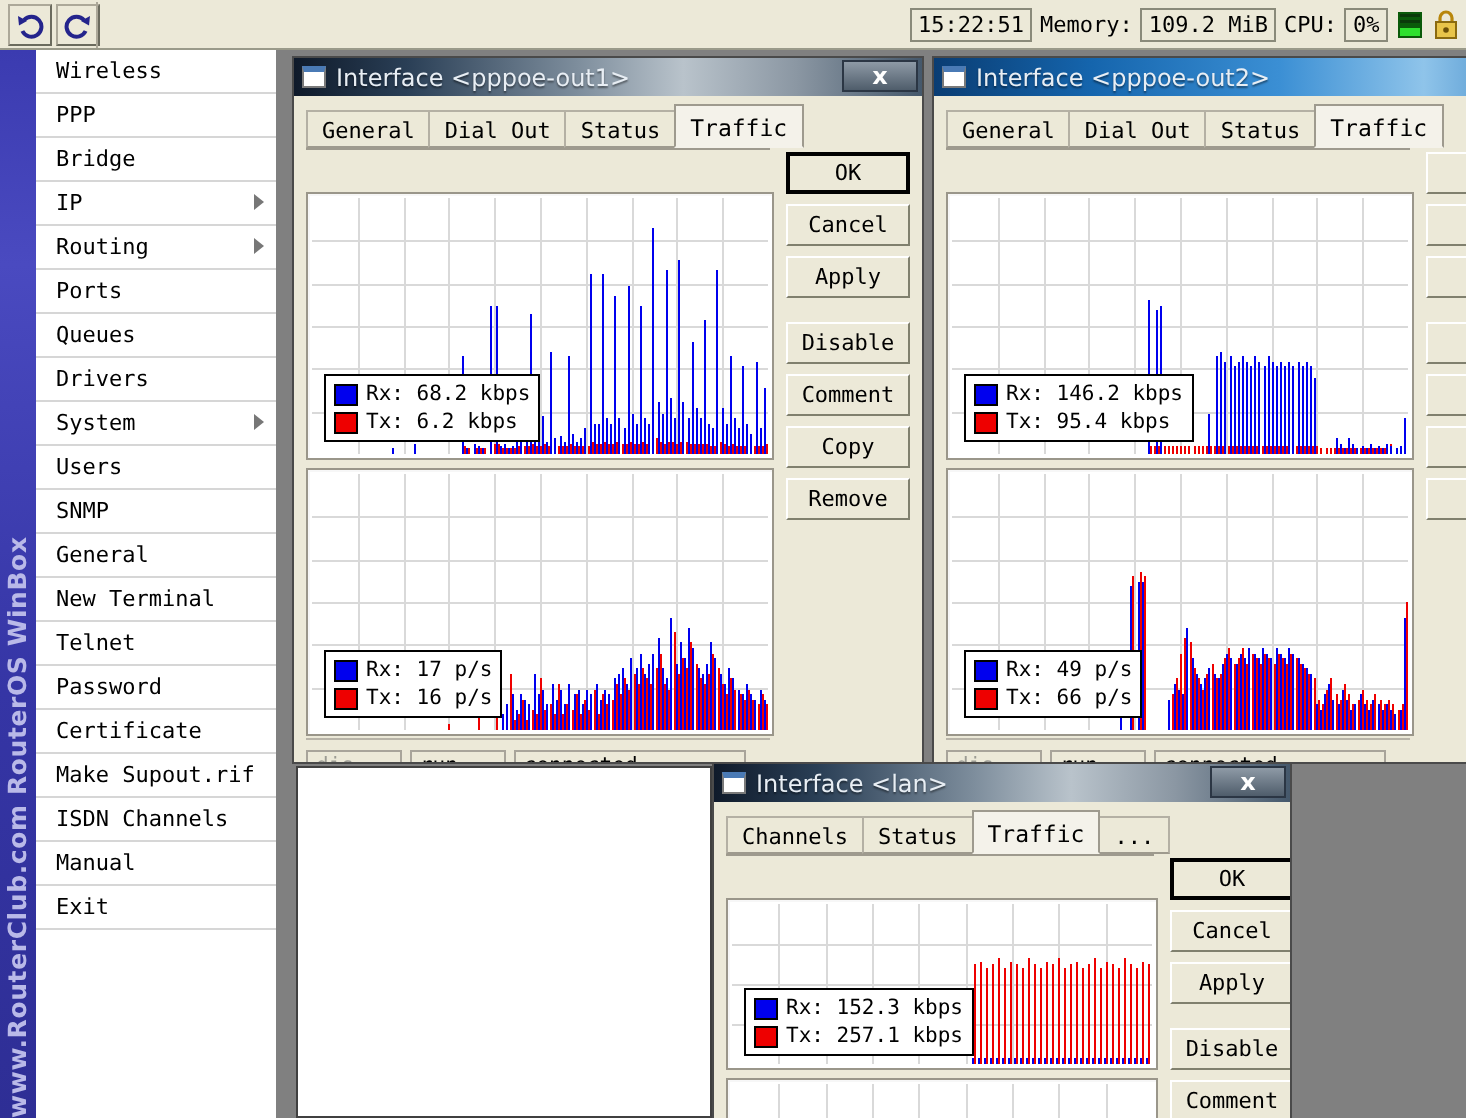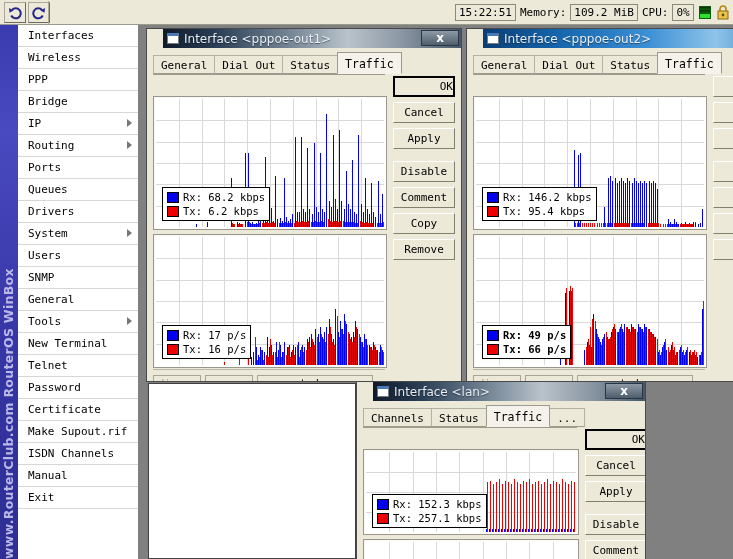--- a/index.html
+++ b/index.html
@@ -79,21 +79,21 @@
   .desktop {
     position:absolute; left:138px; top:25px; width:595px; height:534px;
     background:#808080;
   }
   .desk-white {
     position:absolute; left:148px; top:383px; width:208px; height:176px;
     background:#ffffff; border:1px solid #404040;
   }
 
   
-  .win { position:absolute; background:#ece9d8;padding-left:16px; }
+  .win { position:absolute; background:#ece9d8; }
   .win-border-inactive { border:1px solid #4a4a4a; }
 
   .titlebar {
     height:19px; position:relative; overflow:hidden;
     display:flex; align-items:center; padding-left:4px;
   }
   .tb-inactive {
     background:linear-gradient(90deg,#0f1a2a 0%, #2a3f56 18%, #7d8d9c 45%, #b9c3cb 62%, #8b97a3 80%, #45586b 100%);
   }
   .tb-active {
@@ -167,21 +167,21 @@
   .btn {
     position:absolute; background:#ece9d8;
     border:1px solid #aca899;
     border-top-color:#ffffff; border-left-color:#ffffff;
     border-right-color:#80806e; border-bottom-color:#80806e;
     font-family:"DejaVu Sans Mono","Liberation Mono",monospace;
     font-size:11px; color:#000;
     display:flex; align-items:center; justify-content:center;
     white-space:nowrap;
   }
-  .btn.def { border:2px solid #000;justify-content:flex-end; }
+  .btn.def { border:2px solid #000; }
 
   
   .wstatus { position:absolute; display:flex; gap:4px; align-items:center; }
   .wst {
     border:1px solid #a8a49a; background:#ece9d8;
     font-family:"DejaVu Sans Mono","Liberation Mono",monospace;
     font-size:10.5px; padding:1px 4px; height:16px; line-height:13px;
     color:#000; white-space:nowrap;
   }
   .wst.dim { color:#9b9b93; }
@@ -234,34 +234,32 @@
           </svg>
       </span>
     </div>
   </div>
 
   <div class="leftstripe">
     <div class="stripe-text" style="top:534px;">www.RouterClub.com          RouterOS WinBox</div>
   </div>
 
   <div class="menu">
-      <div class="menu-item"><span>Interfaces</span></div>
       <div class="menu-item"><span>Wireless</span></div>
       <div class="menu-item"><span>PPP</span></div>
       <div class="menu-item"><span>Bridge</span></div>
       <div class="menu-item"><span>IP</span><span class="arrow"></span></div>
       <div class="menu-item"><span>Routing</span><span class="arrow"></span></div>
       <div class="menu-item"><span>Ports</span></div>
       <div class="menu-item"><span>Queues</span></div>
       <div class="menu-item"><span>Drivers</span></div>
       <div class="menu-item"><span>System</span><span class="arrow"></span></div>
       <div class="menu-item"><span>Users</span></div>
       <div class="menu-item"><span>SNMP</span></div>
       <div class="menu-item"><span>General</span></div>
-      <div class="menu-item"><span>Tools</span><span class="arrow"></span></div>
       <div class="menu-item"><span>New Terminal</span></div>
       <div class="menu-item"><span>Telnet</span></div>
       <div class="menu-item"><span>Password</span></div>
       <div class="menu-item"><span>Certificate</span></div>
       <div class="menu-item"><span>Make Supout.rif</span></div>
       <div class="menu-item"><span>ISDN Channels</span></div>
       <div class="menu-item"><span>Manual</span></div>
       <div class="menu-item"><span>Exit</span></div>
     </div>
 
@@ -774,21 +772,21 @@
               <div class="leg-row">
                 <span class="leg-sw rx"></span>
                 <span class="leg-tx">Rx: 146.2 kbps</span>
               </div>
               <div class="leg-row">
                 <span class="leg-sw tx"></span>
                 <span class="leg-tx">Tx: 95.4 kbps</span>
               </div>
             </div>
           </div>
-          <div class="graphbox" style="left: 6px; top: 186px; width: 234px; height: 134px; font-weight: bold;">
+          <div class="graphbox" style="left: 6px; top: 186px; width: 234px; height: 134px;">
             <div class="grid">
               <div class="gl" style="left: 10%; top: 0px; bottom: 0px; width: 1px;"></div>
               <div class="gl" style="left: 20%; top: 0px; bottom: 0px; width: 1px;"></div>
               <div class="gl" style="left: 30%; top: 0px; bottom: 0px; width: 1px;"></div>
               <div class="gl" style="left: 40%; top: 0px; bottom: 0px; width: 1px;"></div>
               <div class="gl" style="left: 50%; top: 0px; bottom: 0px; width: 1px;"></div>
               <div class="gl" style="left: 60%; top: 0px; bottom: 0px; width: 1px;"></div>
               <div class="gl" style="left: 70%; top: 0px; bottom: 0px; width: 1px;"></div>
               <div class="gl" style="left: 80%; top: 0px; bottom: 0px; width: 1px;"></div>
               <div class="gl" style="left: 90%; top: 0px; bottom: 0px; width: 1px;"></div>

